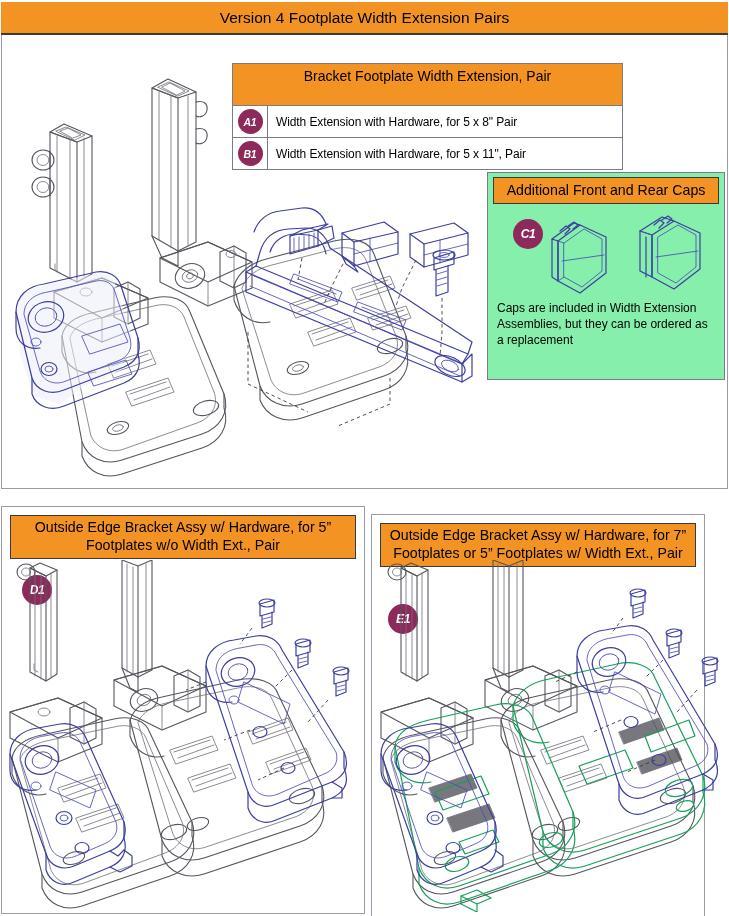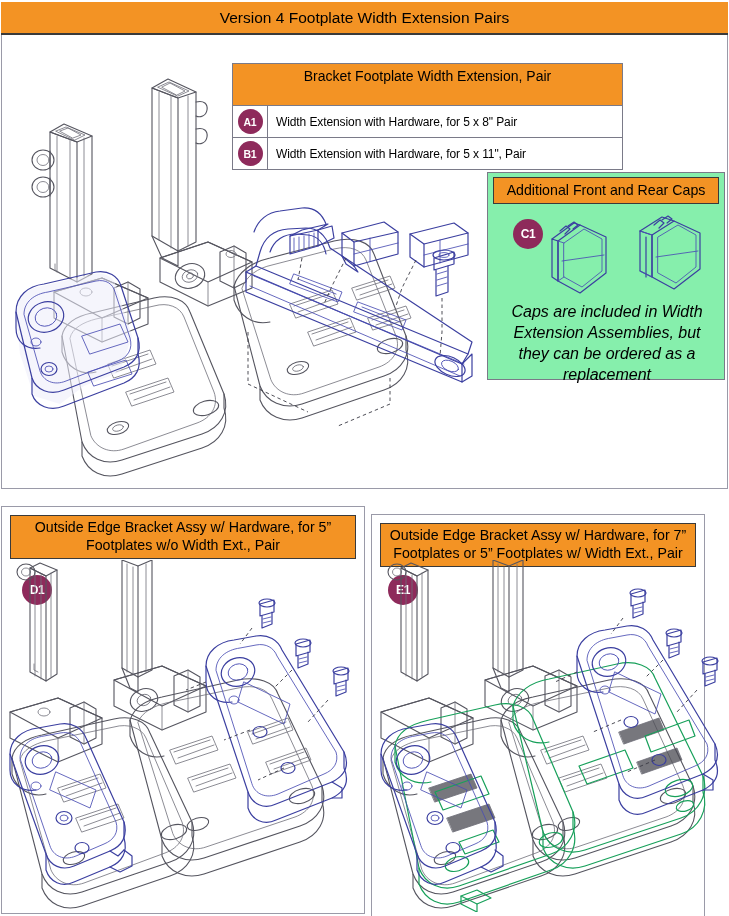--- a/index.html
+++ b/index.html
@@ -103,50 +103,50 @@
     background: #8E2A5B;
     color: #ffffff;
     border-radius: 50%;
     display: flex;
     align-items: center;
     justify-content: center;
     font-size: 11px;
     font-weight: bold;
     letter-spacing: -0.3px;
     box-sizing: border-box;
+    font-style: italic;
   }
   .badge-sm { width: 25px; height: 25px; font-size: 10.5px; }
   .badge-lg { width: 30px; height: 30px; font-size: 12px; }
   #badge-c1 { position: absolute; left: 25px;  top: 46px; }
   #badge-d1 { position: absolute; left: 22px;  top: 575px; }
-  #badge-e1 { position: absolute; left: 388px; top: 575px; }
+  #badge-e1 { position: absolute; left: 388px; top: 604px; }
 
   
   #caps-box {
     position: absolute;
     left: 487px; top: 172px;
     width: 238px; height: 208px;
     border: 1px solid #7a7a88;
     box-sizing: border-box;
     background: #86efac;
   }
   #caps-box .caps-banner {
     position: absolute;
     left: 5px; top: 4px;
     width: 226px; height: 27px;
     font-size: 14.2px;
   }
   #caps-note {
     position: absolute;
     left: 9px; top: 128px;
     width: 220px;
-    text-align: center;
-    font-size: 16px;
+    text-align: left;
+    font-size: 12px;
     line-height: 1.32;
-    font-style: italic;
   }
   #caps-art {
     position: absolute;
     left: 48px; top: 38px;
     width: 186px; height: 92px;
   }
 
   
   .art {
     position: absolute;

